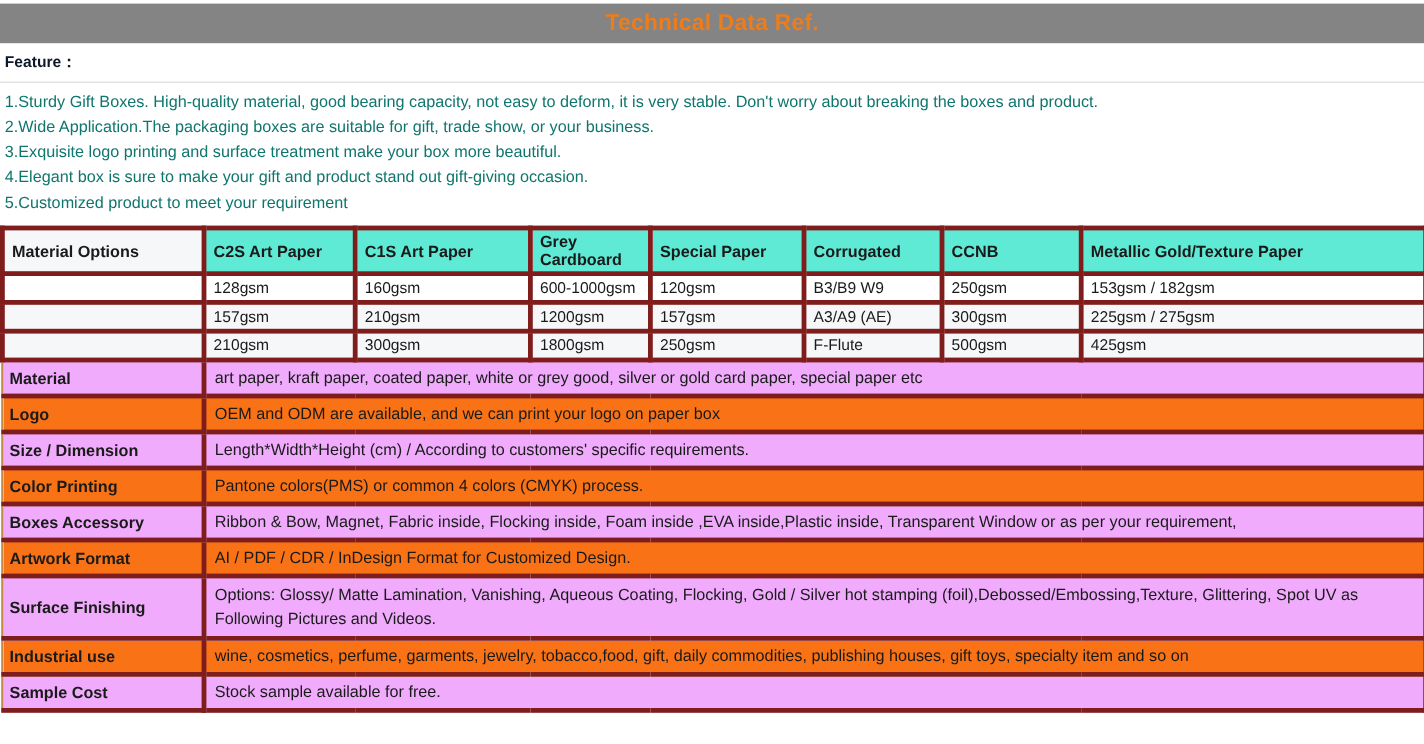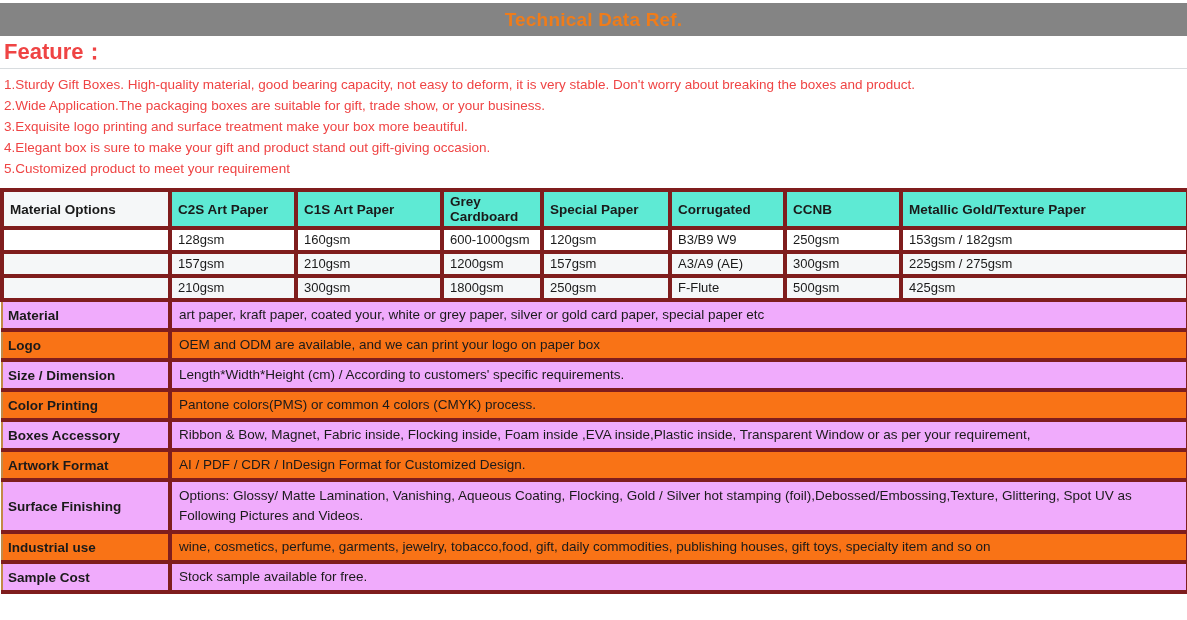--- a/index.html
+++ b/index.html
@@ -47,36 +47,36 @@
     left: 0;
     top: 36px;
     width: 1187px;
     height: 33px;
     border-bottom: 1px solid #d8dcdf;
     box-sizing: border-box;
     display: flex;
     align-items: center;
   }
   .feature-head-text {
-    font-size: 22px;
-    font-weight: bold;
-    color: #ef4444;
+    font-size: 13px;
+    font-weight: bold;
+    color: #0f172a;
     padding-left: 4px;
   }
 
   
   .feature-list {
     position: absolute;
     left: 0;
     top: 74px;
     width: 1187px;
   }
   .feature-line {
     font-size: 13.5px;
-    color: #ef4444;
+    color: #0f766e;
     line-height: 21px;
     padding-left: 4px;
     white-space: nowrap;
   }
 
   
   table.spec {
     position: absolute;
     left: 0;
     top: 188px;
@@ -219,21 +219,21 @@
         <td>300gsm</td>
         <td>1800gsm</td>
         <td>250gsm</td>
         <td>F-Flute</td>
         <td>500gsm</td>
         <td>425gsm</td>
       </tr>
 
       <tr class="kv odd">
         <td class="label">Material</td>
-        <td class="value" colspan="7">art paper, kraft paper, coated your, white or grey paper, silver or gold card paper, special paper etc</td>
+        <td class="value" colspan="7">art paper, kraft paper, coated paper, white or grey good, silver or gold card paper, special paper etc</td>
       </tr>
       <tr class="kv even">
         <td class="label">Logo</td>
         <td class="value" colspan="7">OEM and ODM are available, and we can print your logo on paper box</td>
       </tr>
       <tr class="kv odd">
         <td class="label">Size / Dimension</td>
         <td class="value" colspan="7">Length*Width*Height (cm) / According to customers' specific requirements.</td>
       </tr>
       <tr class="kv even">

